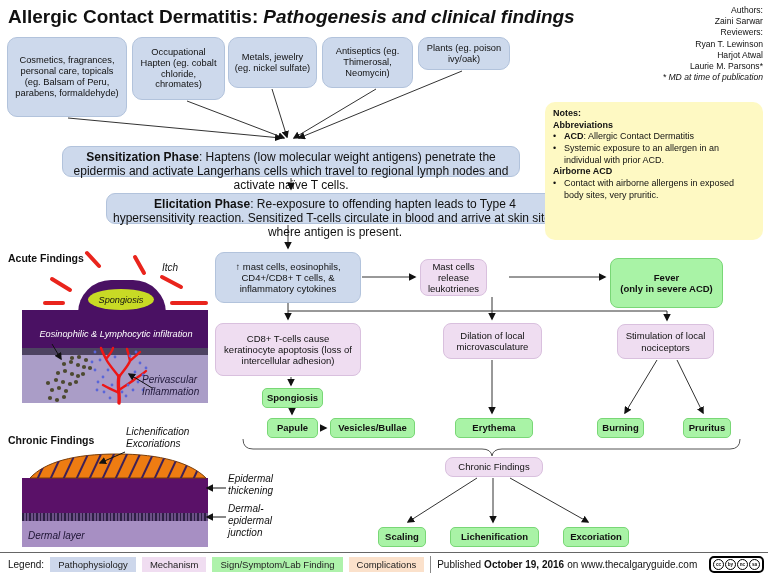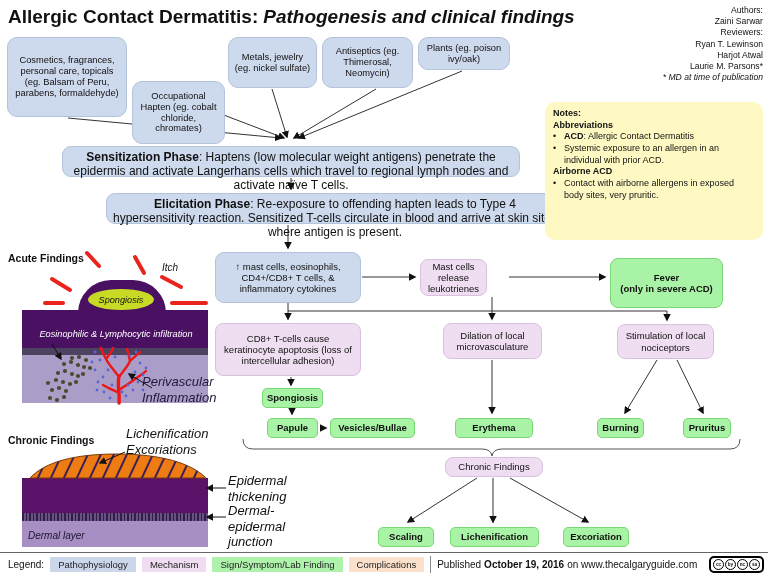--- a/index.html
+++ b/index.html
@@ -22,21 +22,21 @@
   .credits .it{font-style:italic;}
   
   .notes{position:absolute;left:545px;top:102px;width:218px;height:138px;box-sizing:border-box;
          background:#fef9c3;border-radius:10px;padding:6px 8px;font-size:9px;line-height:1.3;z-index:4;}
   .notes .h{font-weight:bold;}
   .bullet{display:flex;}
   .bullet .dot{width:11px;flex:none;}
   .bullet .bt{flex:1;}
   .lbl{position:absolute;z-index:5;}
   .bold-lbl{font-weight:bold;font-size:10.5px;}
-  .it-lbl{font-style:italic;font-size:13px;line-height:1.2;}
+  .it-lbl{font-style:italic;font-size:10px;line-height:1.2;}
   .white-lbl{color:#fff;}
   #spongiosis-ellipse{position:absolute;left:88px;top:289px;width:66px;height:21px;background:#c8da25;
        border-radius:50%;display:flex;align-items:center;justify-content:center;font-style:italic;
        font-size:9.2px;z-index:5;color:#111;}
   #acute-dome{position:absolute;left:78px;top:280px;width:88px;height:33px;background:#4a1163;
        border-radius:44px 44px 0 0;z-index:1;}
   #acute-epidermis{position:absolute;left:22px;top:310px;width:186px;height:38px;background:#4a1163;z-index:1;}
   #acute-junction{position:absolute;left:22px;top:348px;width:186px;height:7px;background:#4d4361;z-index:1;}
   #acute-dermis{position:absolute;left:22px;top:355px;width:186px;height:48px;background:#aa9dc7;z-index:1;}
   #chr-epidermis{position:absolute;left:22px;top:478px;width:186px;height:35px;background:#5a1168;z-index:1;}
@@ -72,21 +72,21 @@
     <div class="b">Authors:</div>
     <div>Zaini Sarwar</div>
     <div class="b">Reviewers:</div>
     <div>Ryan T. Lewinson</div>
     <div>Harjot Atwal</div>
     <div>Laurie M. Parsons*</div>
     <div class="it">* MD at time of publication</div>
   </div>
 
   <div class="box blue cause" style="left:7px;top:37px;width:120px;height:80px;">Cosmetics, fragrances, personal care, topicals (eg. Balsam of Peru, parabens, formaldehyde)</div>
-  <div class="box blue cause" style="left:132px;top:37px;width:93px;height:63px;margin-top:44px;">Occupational Hapten (eg. cobalt chloride, chromates)</div>
+  <div class="box blue cause" style="left:132px;top:37px;width:93px;height:63px;">Occupational Hapten (eg. cobalt chloride, chromates)</div>
   <div class="box blue cause" style="left:228px;top:37px;width:89px;height:51px;">Metals, jewelry (eg. nickel sulfate)</div>
   <div class="box blue cause" style="left:322px;top:37px;width:91px;height:51px;">Antiseptics (eg. Thimerosal, Neomycin)</div>
   <div class="box blue cause" style="left:418px;top:37px;width:92px;height:33px;">Plants (eg. poison ivy/oak)</div>
 
   <div class="box blue phase" style="left:62px;top:146px;width:458px;height:31px;">
     <b>Sensitization Phase</b><span>: Haptens (low molecular weight antigens) penetrate the epidermis and activate Langerhans cells which travel to regional lymph nodes and activate naïve T cells.</span>
   </div>
   <div class="box blue phase" style="left:62px;top:193px;width:458px;height:31px;margin-left:44px;">
     <b>Elicitation Phase</b><span>: Re-exposure to offending hapten leads to Type 4 hypersensitivity reaction. Sensitized T-cells circulate in blood and arrive at skin sites where antigen is present.</span>
   </div>
@@ -119,21 +119,21 @@
   <div class="box pink" style="left:443px;top:323px;width:99px;height:36px;">Dilation of local microvasculature</div>
   <div class="box pink" style="left:617px;top:324px;width:97px;height:35px;">Stimulation of local nociceptors</div>
 
   <div class="box green" style="left:262px;top:388px;width:61px;height:20px;">Spongiosis</div>
   <div class="box green" style="left:267px;top:418px;width:51px;height:20px;">Papule</div>
   <div class="box green" style="left:330px;top:418px;width:85px;height:20px;">Vesicles/Bullae</div>
   <div class="box green" style="left:455px;top:418px;width:78px;height:20px;">Erythema</div>
   <div class="box green" style="left:597px;top:418px;width:47px;height:20px;">Burning</div>
   <div class="box green" style="left:683px;top:418px;width:48px;height:20px;">Pruritus</div>
   <div class="box pink nobold" style="left:445px;top:457px;width:98px;height:20px;">Chronic Findings</div>
-  <div class="box green" style="left:378px;top:527px;width:56px;height:20px;">Scaling</div>
+  <div class="box green" style="left:378px;top:527px;width:48px;height:20px;">Scaling</div>
   <div class="box green" style="left:450px;top:527px;width:89px;height:20px;">Lichenification</div>
   <div class="box green" style="left:563px;top:527px;width:66px;height:20px;">Excoriation</div>
 
   <div id="acute-dome"></div>
   <div id="acute-epidermis"></div>
   <div id="acute-junction"></div>
   <div id="acute-dermis"></div>
   <div id="spongiosis-ellipse">Spongiosis</div>
   <div class="lbl bold-lbl" style="left:8px;top:252px;">Acute Findings</div>
   <div class="lbl it-lbl" style="left:162px;top:262px;font-size:10px;">Itch</div>

